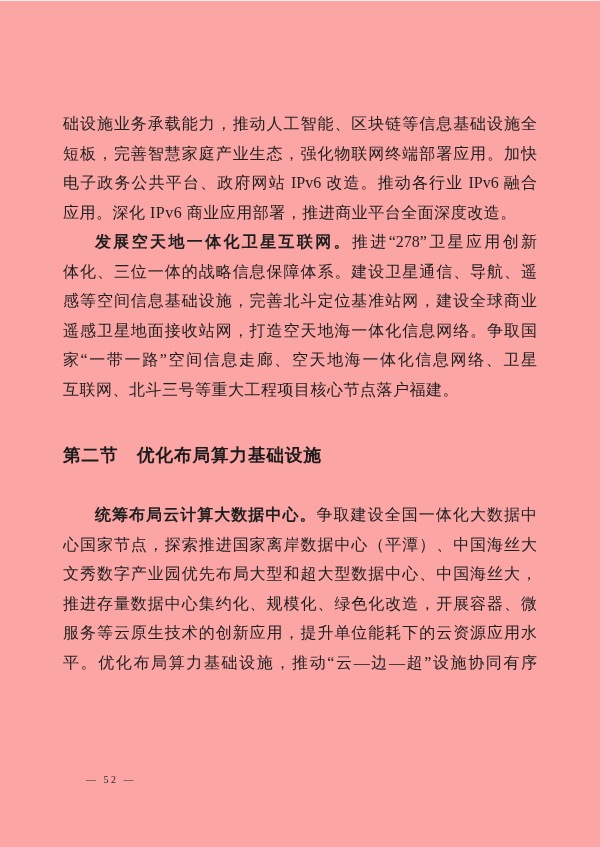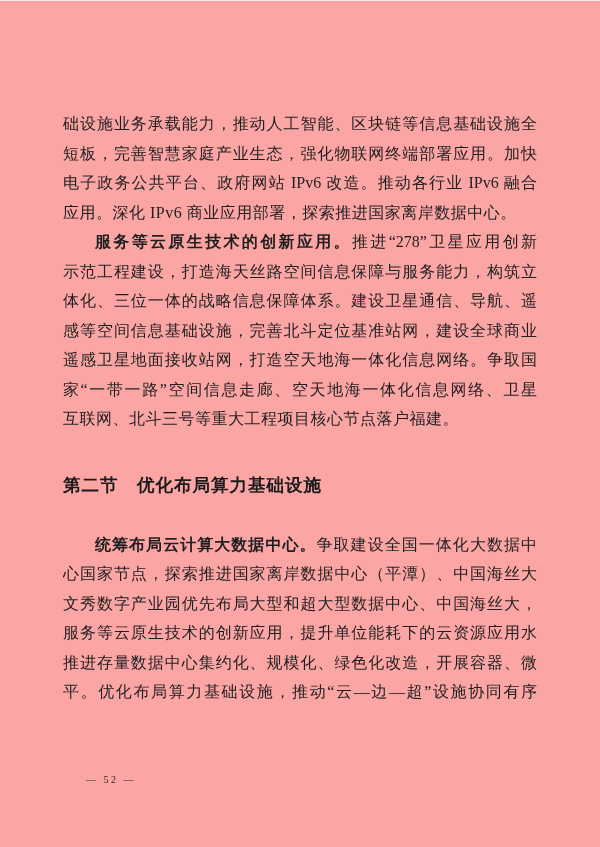--- a/index.html
+++ b/index.html
@@ -69,40 +69,39 @@
 </head>
 <body>
 
 <div class="page">
   <div class="content">
 
     <div class="para">
       <div class="line">础设施业务承载能力，推动人工智能、区块链等信息基础设施全</div>
       <div class="line">短板，完善智慧家庭产业生态，强化物联网终端部署应用。加快</div>
       <div class="line">电子政务公共平台、政府网站 IPv6 改造。推动各行业 IPv6 融合</div>
-      <div class="line para-end">应用。深化 IPv6 商业应用部署，探索推进国家离岸数据中心。</div>
+      <div class="line para-end">应用。深化 IPv6 商业应用部署，推进商业平台全面深度改造。</div>
     </div>
 
     <div class="para">
-      <div class="line first-line"><span class="lead">服务等云原生技术的创新应用。</span><span>推进“278”卫星应用创新</span></div>
-      <div class="line">示范工程建设，打造海天丝路空间信息保障与服务能力，构筑立</div>
+      <div class="line first-line"><span class="lead">发展空天地一体化卫星互联网。</span><span>推进“278”卫星应用创新</span></div>
       <div class="line">体化、三位一体的战略信息保障体系。建设卫星通信、导航、遥</div>
       <div class="line">感等空间信息基础设施，完善北斗定位基准站网，建设全球商业</div>
       <div class="line">遥感卫星地面接收站网，打造空天地海一体化信息网络。争取国</div>
       <div class="line">家“一带一路”空间信息走廊、空天地海一体化信息网络、卫星</div>
       <div class="line para-end">互联网、北斗三号等重大工程项目核心节点落户福建。</div>
     </div>
 
     <h2 class="heading">第二节　优化布局算力基础设施</h2>
 
     <div class="para">
       <div class="line first-line"><span class="lead">统筹布局云计算大数据中心。</span><span>争取建设全国一体化大数据中</span></div>
       <div class="line">心国家节点，探索推进国家离岸数据中心（平潭）、中国海丝大</div>
       <div class="line">文秀数字产业园优先布局大型和超大型数据中心、中国海丝大，</div>
+      <div class="line">推进存量数据中心集约化、规模化、绿色化改造，开展容器、微</div>
       <div class="line">服务等云原生技术的创新应用，提升单位能耗下的云资源应用水</div>
-      <div class="line">推进存量数据中心集约化、规模化、绿色化改造，开展容器、微</div>
       <div class="line">平。优化布局算力基础设施，推动“云—边—超”设施协同有序</div>
     </div>
 
   </div>
 
   <div class="page-number">— 52 —</div>
 </div>
 
 </body></html>

